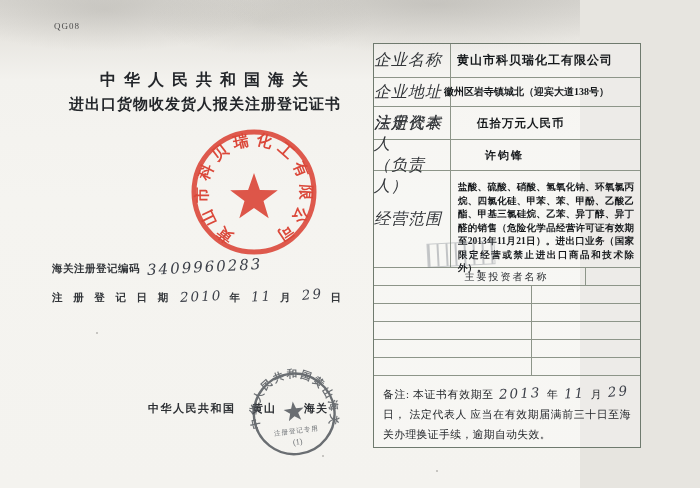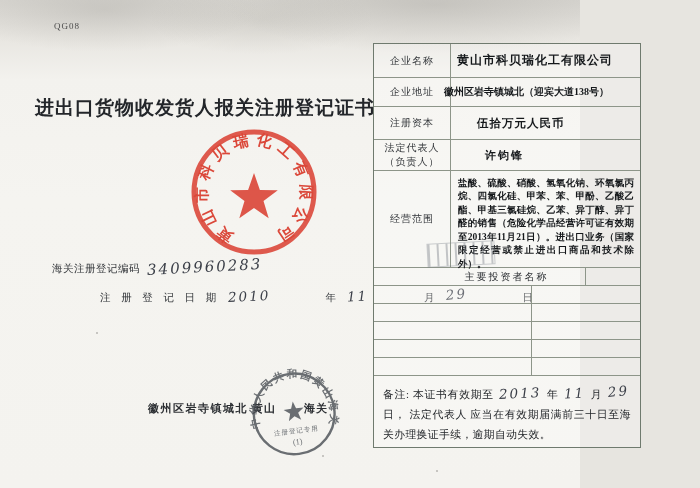--- a/index.html
+++ b/index.html
@@ -14,59 +14,59 @@
   .speck{position:absolute;width:2px;height:2px;border-radius:50%;background:#8f8e89;opacity:.6;}
 
   
   .form-code{position:absolute;left:54px;top:21px;font-size:9px;letter-spacing:1px;
              color:#4c4c4c;font-family:"Liberation Serif","DejaVu Serif",serif;}
   .title1{position:absolute;left:40px;top:70px;width:330px;text-align:center;
           font-family:"Liberation Serif","DejaVu Serif",serif;
           font-size:16px;font-weight:bold;letter-spacing:2px;color:#23262a;}
   .title2{position:absolute;left:30px;top:95px;width:350px;text-align:center;
           font-family:"Liberation Serif","DejaVu Serif",serif;
-          font-size:19px;font-weight:bold;letter-spacing:1px;color:#23262a;}
+          font-size:15px;font-weight:bold;letter-spacing:1px;color:#23262a;}
 
   .company-seal{position:absolute;left:186px;top:124px;width:136px;height:136px;opacity:.92;}
 
   .code-line{position:absolute;left:52px;top:258px;white-space:nowrap;}
   .date-line{position:absolute;left:52px;top:287px;white-space:nowrap;}
   .printed{font-family:"Liberation Serif","DejaVu Serif",serif;font-size:10.5px;
-           color:#33363a;letter-spacing:.5px;}
-  .printed.sp{letter-spacing:4px;margin-left:48px;}
+           color:#33363a;letter-spacing:.5px;font-weight:bold;}
+  .printed.sp{letter-spacing:4px;}
   .hw{display:inline-block;font-family:"DejaVu Serif","Liberation Serif",serif;
       font-style:italic;font-size:15px;color:#3b3f48;letter-spacing:2px;
       transform:rotate(-3deg);margin:0 3px;}
   .hw.small{font-size:13.5px;}
   .hw.up{transform:rotate(-6deg) translateY(-2px);}
 
   .issuer-prefix{position:absolute;left:148px;top:401px;font-size:11px;font-weight:600;
                  color:#2c2f33;font-family:"Liberation Serif","DejaVu Serif",serif;letter-spacing:1.5px;}
   .issuer-name{position:absolute;left:252px;top:401px;font-size:11px;font-weight:700;
                color:#2c2f33;font-family:"Liberation Serif","DejaVu Serif",serif;letter-spacing:1px;}
   .issuer-suffix{position:absolute;left:304px;top:401px;font-size:11px;font-weight:600;
                  color:#2c2f33;font-family:"Liberation Serif","DejaVu Serif",serif;letter-spacing:1px;}
   .customs-seal{position:absolute;left:246px;top:364px;width:96px;height:96px;
                 transform:rotate(-7deg);opacity:.82;}
 
   
   .tbl{position:absolute;left:373px;top:43px;width:268px;height:405px;
        border:1.5px solid #6f7a6e;background:rgba(255,255,255,.25);box-sizing:border-box;}
   .tr{position:relative;display:flex;border-bottom:1px solid #8d9589;box-sizing:border-box;}
   .tl{width:77px;border-right:1px solid #8d9589;box-sizing:border-box;
-      display:flex;flex-direction:column;align-items:center;justify-content:center;
-      font-size:10px;color:#33363a;letter-spacing:1px;
-      font-family:"Liberation Serif","DejaVu Serif",serif;}
+      display:flex;flex-direction:column;justify-content:center;
+      font-size:16px;color:#33363a;letter-spacing:1px;
+      font-family:"Liberation Serif","DejaVu Serif",serif;font-style:italic;}
   .tv{flex:1;display:flex;align-items:center;box-sizing:border-box;
       color:#15181b;font-weight:bold;font-family:"Liberation Serif","DejaVu Serif",serif;}
   .r1{height:34px;} .r1 .tv{font-size:12px;letter-spacing:1px;padding-left:6px;}
   .r2{height:29px;} .r2 .tv{font-size:10px;letter-spacing:0;padding-left:1px;margin-left:-8px;}
   .r3{height:31px;} .r3 .tv{font-size:11px;letter-spacing:2px;padding-left:34px;}
   .r4{height:33px;} .r4 .tv{font-size:11.5px;letter-spacing:1px;padding-left:26px;}
-  .r5{height:97px;} .r5 .tv{font-size:9.5px;line-height:13.5px;align-items:center;
+  .r5{height:97px;} .r5 .tv{font-size:9.5px;line-height:13.5px;align-items:flex-start;
       padding:10px 6px 0 7px;text-align:justify;letter-spacing:0;}
   .faint-stamp{position:absolute;left:53px;top:71px;width:66px;height:22px;
       border:1.5px solid #7d838c;opacity:.38;transform:rotate(-3deg);
       background:repeating-linear-gradient(90deg,#6d737c 0 2px,rgba(0,0,0,0) 2px 9px);
       filter:blur(.4px);}
   .inv-head{height:18px;justify-content:center;} 
   .inv-head .ih-l{width:158px;border-right:1px solid #8d9589;box-sizing:border-box;
       display:flex;align-items:center;justify-content:center;}
   .inv-head .ih-r{flex:1;display:flex;align-items:center;justify-content:center;}
   .inv-head span{font-size:10px;letter-spacing:2px;color:#2d3034;
@@ -91,20 +91,21 @@
 </head>
 <body>
 
 <div class="page">
 
   <div class="speck" style="left:322px;top:455px;"></div>
   <div class="speck" style="left:96px;top:332px;"></div>
   <div class="speck" style="left:436px;top:470px;"></div>
 
   <div class="form-code">QG08</div>
+  <div class="title1">中 华 人 民 共 和 国 海 关</div>
   <div class="title2">进出口货物收发货人报关注册登记证书</div>
 
   <svg class="company-seal" viewBox="0 0 136 136">
     <circle cx="68" cy="68" r="60" fill="none" stroke="#d93a2b" stroke-width="5" opacity=".9"></circle>
     <defs>
       <path id="sealArc" d="M68,115 A47,47 0 1,1 68,21 A47,47 0 1,1 68,115" fill="none"></path>
     </defs>
     <text class="seal-ring-text">
       <textPath href="#sealArc" startOffset="20">黄山市科贝瑞化工有限公司</textPath>
     </text>
@@ -119,21 +120,21 @@
   <div class="date-line">
     <span class="printed sp">注 册 登 记 日 期</span>
     <span class="hw small">2010</span>
     <span class="printed sp">年</span>
     <span class="hw small">11</span>
     <span class="printed sp">月</span>
     <span class="hw small up">29</span>
     <span class="printed sp">日</span>
   </div>
 
-  <span class="issuer-prefix">徽州区岩寺镇城北</span>
+  <span class="issuer-prefix">中华人民共和国</span>
   <span class="issuer-name">黄山</span>
   <span class="issuer-suffix">海关</span>
 
   <svg class="customs-seal" viewBox="0 0 100 100">
     <circle cx="50" cy="52" r="42" fill="none" stroke="#4c5157" stroke-width="2.5"></circle>
     <defs>
       <path id="darkArc" d="M14,64 A38,38 0 1,1 86,64" fill="none"></path>
     </defs>
     <text class="dark-ring-text">
       <textPath href="#darkArc" startOffset="2">中华人民共和国黄山海关</textPath>

